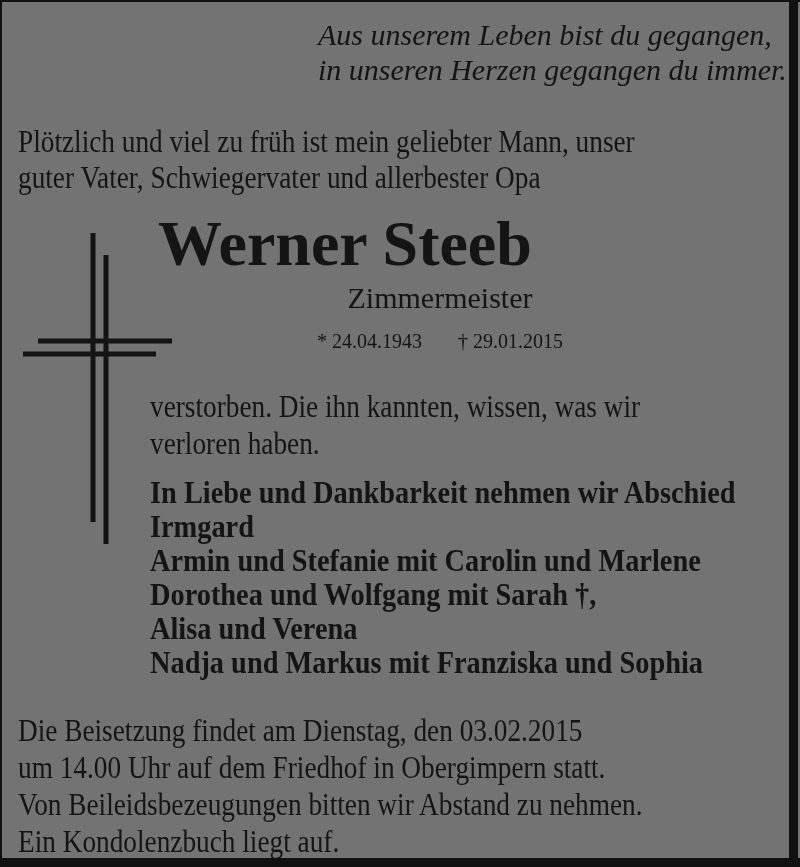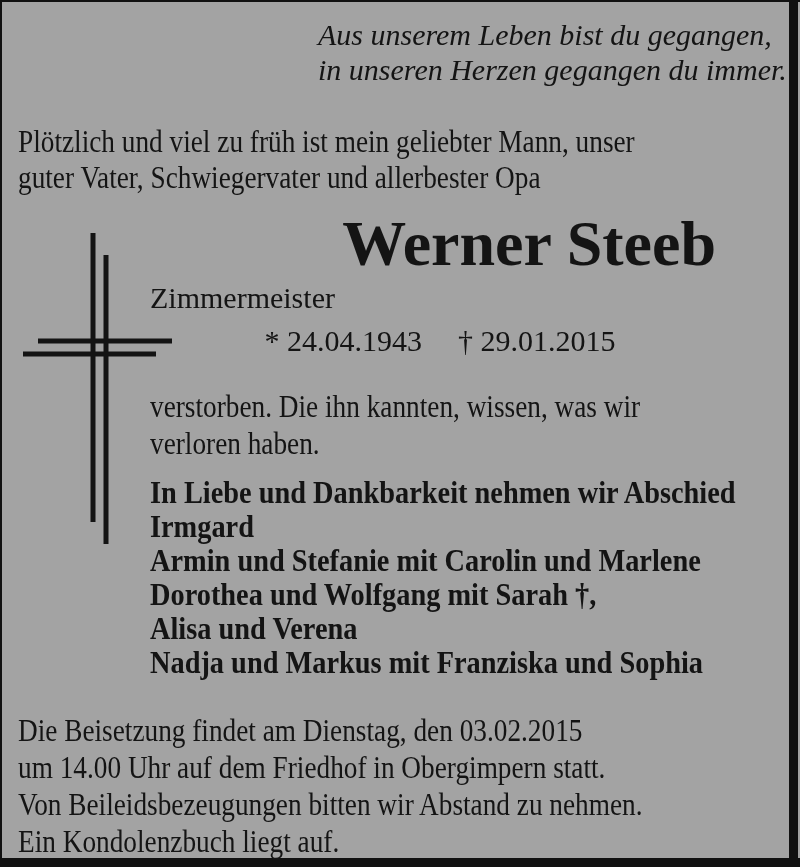--- a/index.html
+++ b/index.html
@@ -4,21 +4,21 @@
 <style>
   html, body {
     margin: 0;
     padding: 0;
     background: #ffffff;
   }
   .page {
     position: relative;
     width: 800px;
     height: 867px;
-    background: #a3a3a3;
+    background: #737373;
     overflow: hidden;
     font-family: "Liberation Serif", "DejaVu Serif", serif;
     color: #141414;
   }
   
   .frame { position: absolute; background: #111111; }
   .frame.top    { left: 0; top: 0; width: 800px; height: 2px; }
   .frame.left   { left: 0; top: 0; width: 2px; height: 867px; }
   .frame.right  { left: 789px; top: 0; width: 9px; height: 867px; }
   .frame.bottom { left: 0; top: 858px; width: 800px; height: 9px; }
@@ -42,42 +42,42 @@
     font-size: 31px;
     line-height: 36px;
   }
   .cross-svg {
     position: absolute;
     left: 15px; top: 225px;
     width: 170px; height: 330px;
   }
   .name {
     position: absolute;
-    left: 136px; top: 208px;
+    left: 158px; top: 208px;
     width: 580px;
-    text-align: right;
+    text-align: left;
     font-weight: bold;
     font-size: 64px;
     line-height: 72px;
     white-space: nowrap;
   }
   .profession {
     position: absolute;
     left: 150px; top: 281px;
     width: 580px;
-    text-align: left;
+    text-align: center;
     font-size: 30px;
     line-height: 34px;
   }
   .dates {
     position: absolute;
     left: 150px; top: 324px;
     width: 580px;
     text-align: center;
-    font-size: 30px;
+    font-size: 20px;
     line-height: 34px;
     white-space: nowrap;
   }
   .dates .birth { margin-right: 36px; }
   .tribute {
     position: absolute;
     left: 150px; top: 388px;
     font-size: 31px;
     line-height: 37px;
   }

